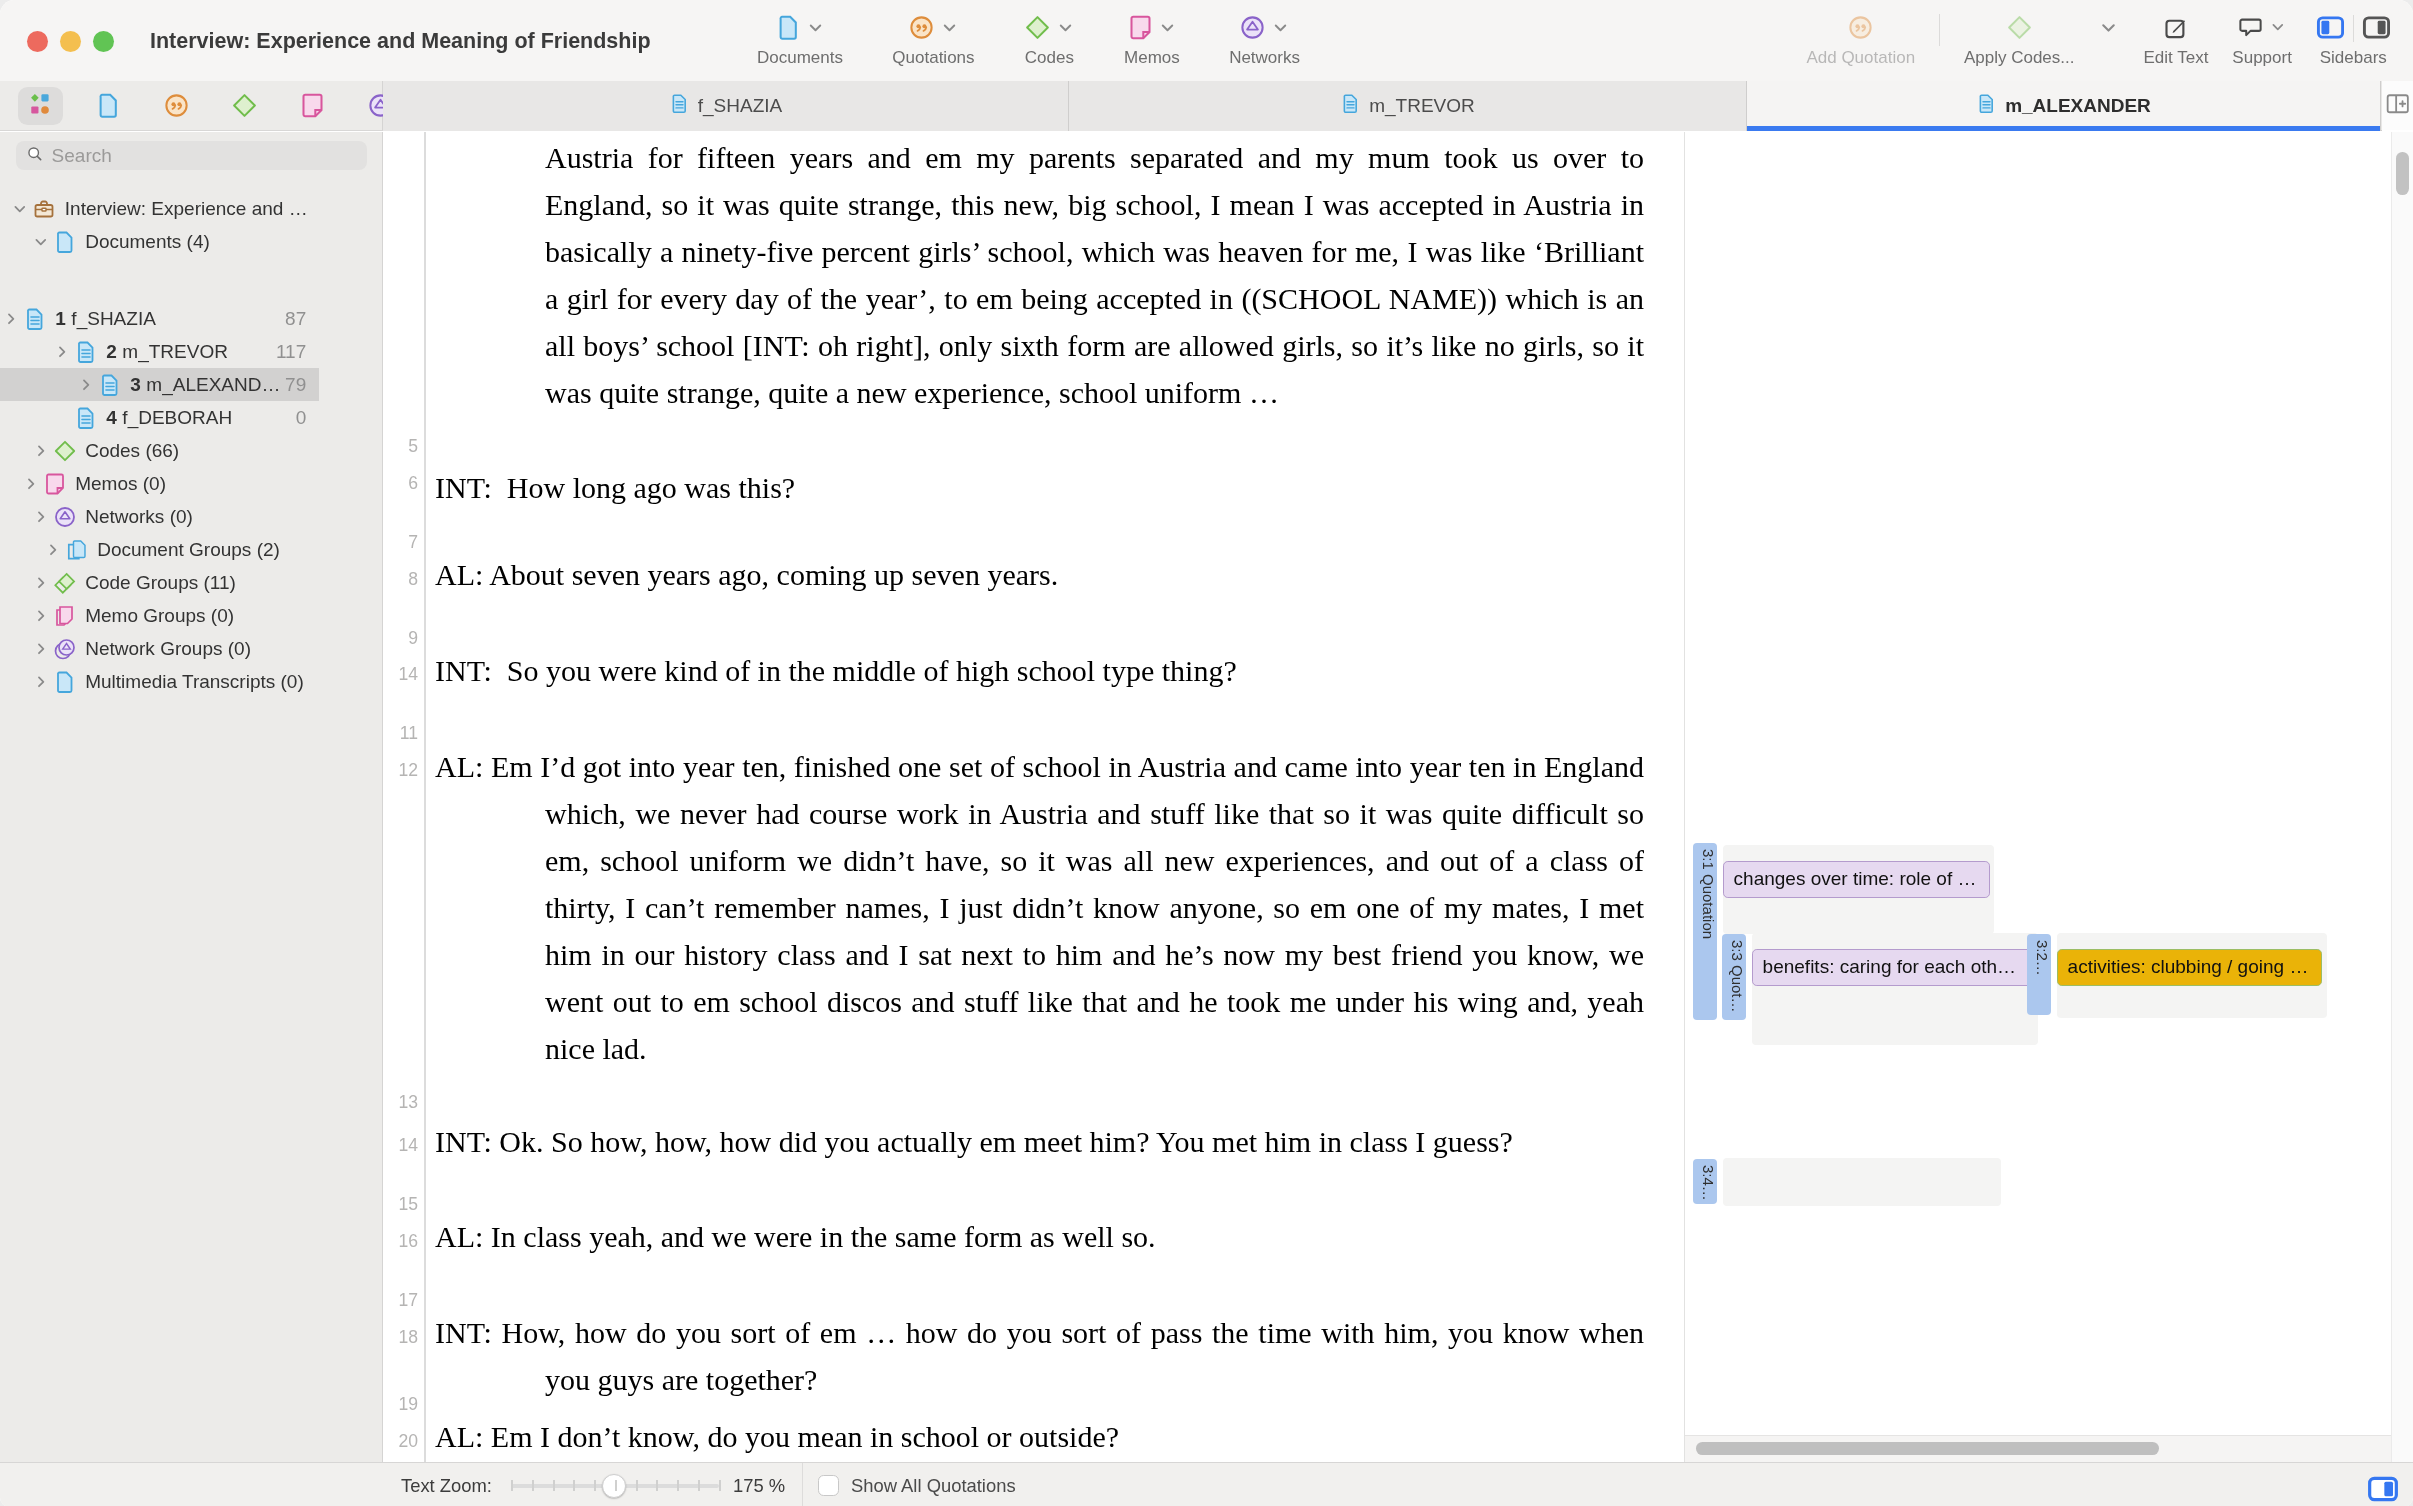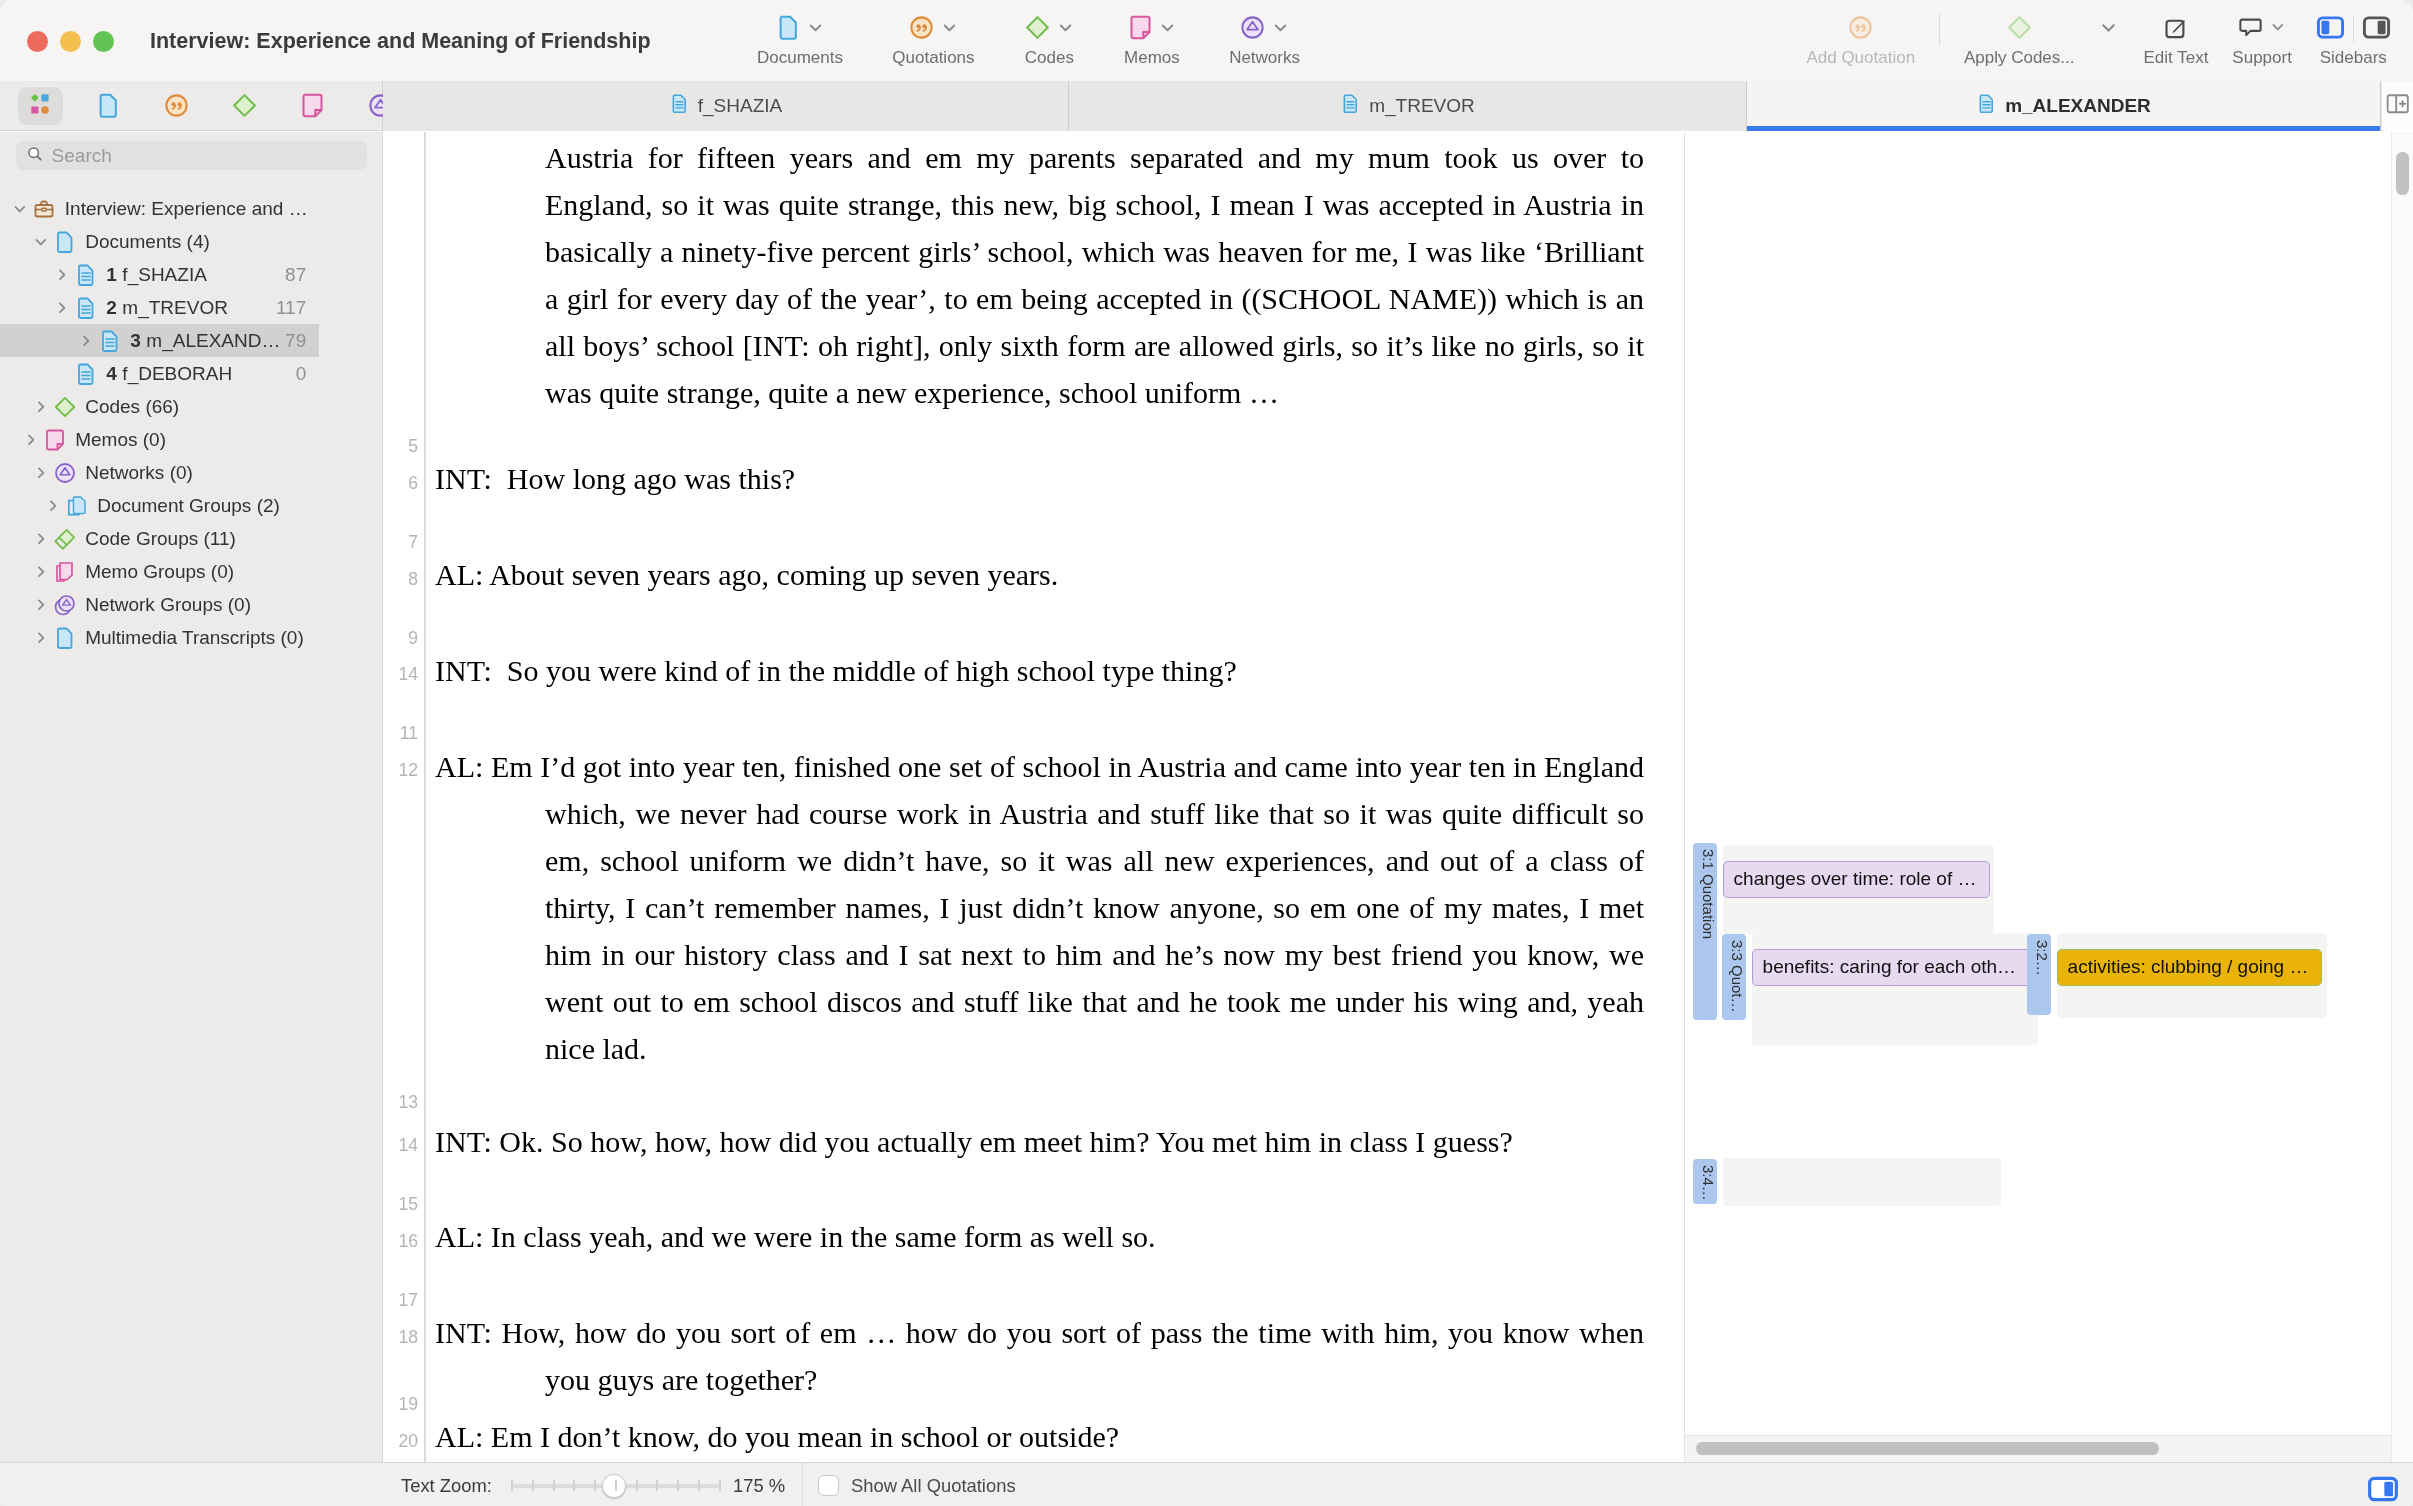--- a/index.html
+++ b/index.html
@@ -332,21 +332,21 @@
                 <path d="M6 9.5l6 6 6-6" fill="none" stroke="#8a8a8a" stroke-width="2.4" stroke-linecap="round" stroke-linejoin="round"></path>
               </svg>
             </span>
             <span class="t-icon">
               <svg width="24" height="24" viewBox="0 0 24 24" xmlns="http://www.w3.org/2000/svg">
                 <path d="M6.5 2.5h7l5 5v13a1.5 1.5 0 0 1-1.5 1.5H6.5A1.5 1.5 0 0 1 5 20.5v-16A1.5 1.5 0 0 1 6.5 2.5z" fill="#c9e7f8" stroke="#45a6dc" stroke-width="1.8"></path>
               </svg>
             </span>
             <span class="t-label">Documents (4)</span>
           </div>
-          <div class="trow" style="padding-left: 51px;">
+          <div class="trow" style=" margin-top: 44px;">
             <span class="t-chev">
               <svg width="17.6" height="17.6" viewBox="0 0 24 24" xmlns="http://www.w3.org/2000/svg">
                 <path d="M9.5 6l6 6-6 6" fill="none" stroke="#8a8a8a" stroke-width="2.4" stroke-linecap="round" stroke-linejoin="round"></path>
               </svg>
             </span>
             <span class="t-icon">
               <svg width="24" height="24" viewBox="0 0 24 24" xmlns="http://www.w3.org/2000/svg">
                 <path d="M6.5 2.5h7l5 5v13a1.5 1.5 0 0 1-1.5 1.5H6.5A1.5 1.5 0 0 1 5 20.5v-16A1.5 1.5 0 0 1 6.5 2.5z" fill="#c9e7f8" stroke="#45a6dc" stroke-width="1.8"></path>
                 <path d="M8 10h8M8 13.5h8M8 17h8" stroke="#45a6dc" stroke-width="1.6" stroke-linecap="round"></path>
               </svg>
@@ -508,21 +508,21 @@
           </div>
         </div>
     </div>
 
     <div id="docpanel">
       <div id="gutter-line"></div>
       <div id="doc-content">
           <div class="para cont" style="top: 2.4px;">Austria for fifteen years and em my parents separated and my mum took us over to England, so it was quite strange, this new, big school, I mean I was accepted in Austria in basically a ninety-five percent girls’ school, which was heaven for me, I was like ‘Brilliant a girl for every day of the year’, to em being accepted in ((SCHOOL NAME)) which is an all boys’ school [INT: oh right], only sixth form are allowed girls, so it’s like no girls, so it was quite strange, quite a new experience, school uniform …</div>
           <div class="pmarker" style="top: 304px;">5</div>
           <div class="pmarker" style="top: 341px;">6</div>
-          <div class="para hang" style="top: 323px;">INT:&nbsp; How long ago was this?</div>
+          <div class="para hang" style="top: 332px;">INT:&nbsp; How long ago was this?</div>
           <div class="pmarker" style="top: 400px;">7</div>
           <div class="pmarker" style="top: 437px;">8</div>
           <div class="para hang" style="top: 419px;">AL: About seven years ago, coming up seven years.</div>
           <div class="pmarker" style="top: 496px;">9</div>
           <div class="pmarker" style="top: 532px;">14</div>
           <div class="para hang" style="top: 515px;">INT:&nbsp; So you were kind of in the middle of high school type thing?</div>
           <div class="pmarker" style="top: 591px;">11</div>
           <div class="pmarker" style="top: 628px;">12</div>
           <div class="para hang" style="top: 611px;">AL: Em I’d got into year ten, finished one set of school in Austria and came into year ten in England which, we never had course work in Austria and stuff like that so it was quite difficult so em, school uniform we didn’t have, so it was all new experiences, and out of a class of thirty, I can’t remember names, I just didn’t know anyone, so em one of my mates, I met him in our history class and I sat next to him and he’s now my best friend you know, we went out to em school discos and stuff like that and he took me under his wing and, yeah nice lad.</div>
           <div class="pmarker" style="top: 960px;">13</div>

